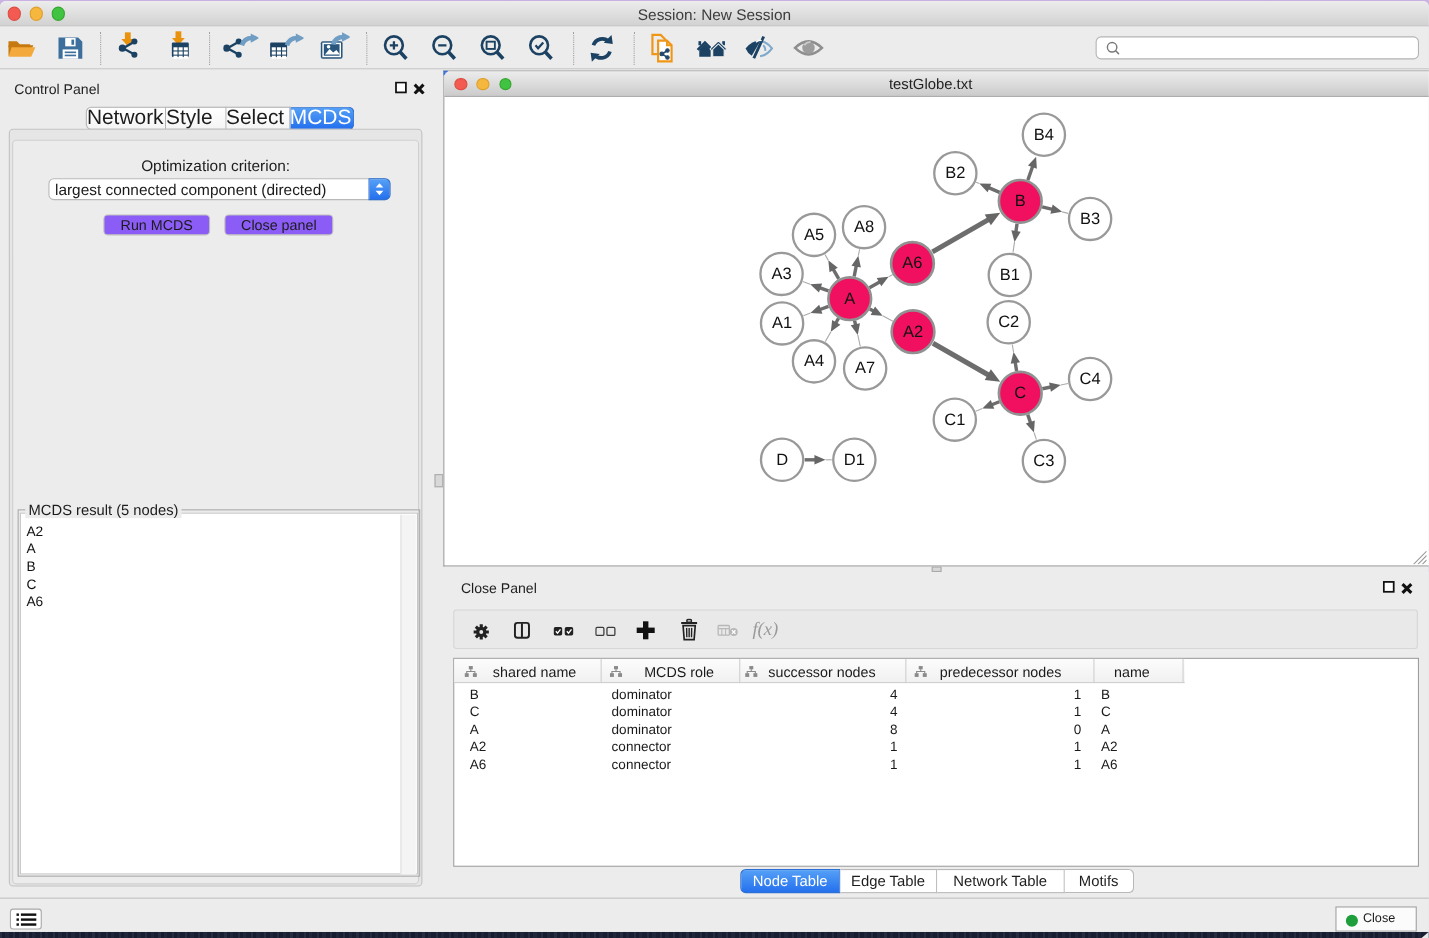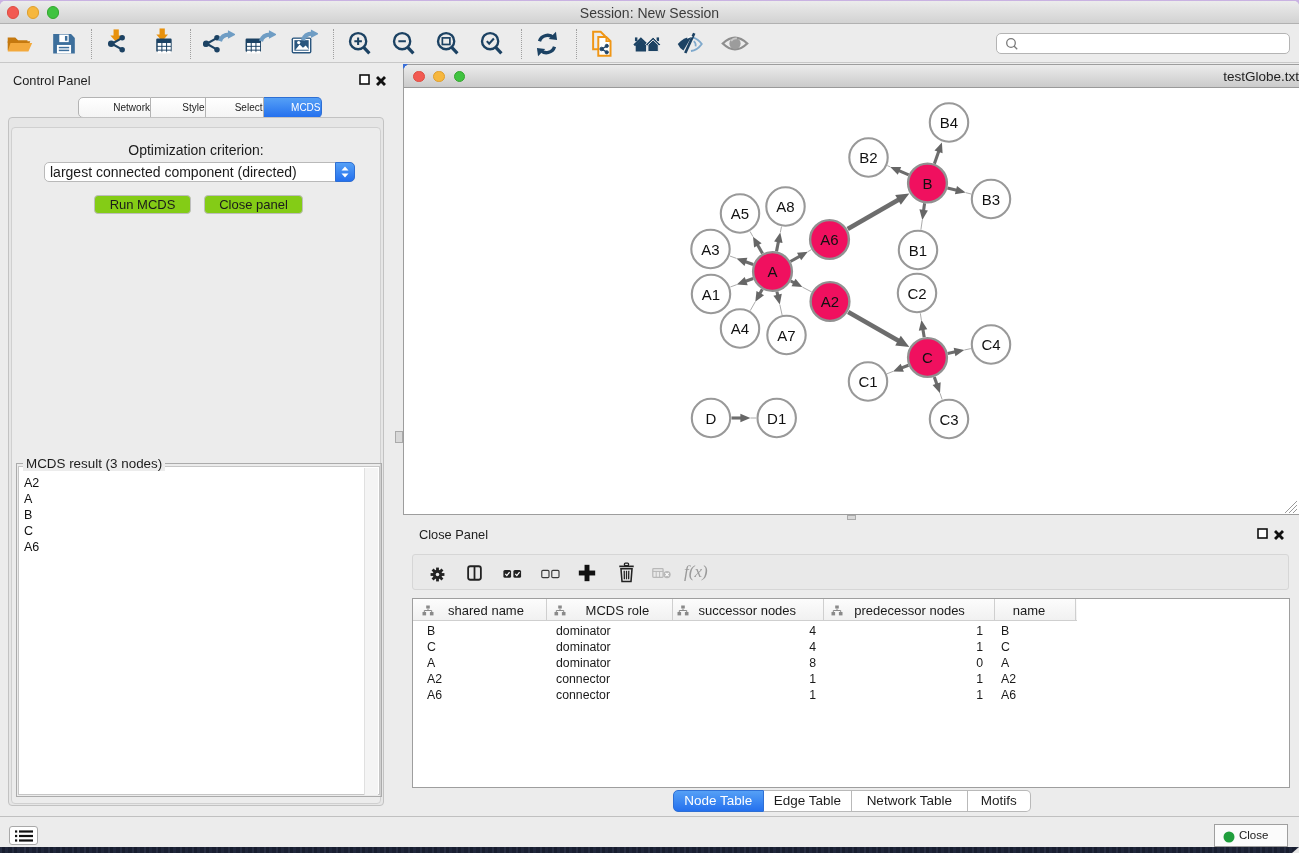--- a/index.html
+++ b/index.html
@@ -11,38 +11,38 @@
 .tl{position:absolute;border-radius:50%}
 #title{position:absolute;left:0;right:0;top:3.5px;text-align:center;font-size:14px;color:#3c3c3c}
 #toolbar{position:absolute;left:0;top:24px;width:1299px;height:38px;background:#ececec;border-bottom:1px solid #c8c8c8}
 .sep{position:absolute;top:4px;height:30px;border-left:1px dotted #9f9f9f;width:0}
 .ticon{position:absolute;top:3px;width:32px;height:32px}
 #searchbox{position:absolute;left:996px;top:8px;width:294px;height:21px;background:#fff;border:1px solid #b4b4b4;border-radius:5px}
 #leftpanel{position:absolute;left:0;top:62px;width:390px;height:753px}
 .paneltitle{font-size:12.8px;color:#1e1e1e}
 .winbtns{position:absolute}
 .tabrow{position:absolute;height:21px;display:flex}
-.tab{height:21px;border:1px solid #b3b3b3;border-left:none;background:linear-gradient(#ffffff,#f4f4f4);font-size:10px;color:#1d1d1d;text-align:right;line-height:19px}
+.tab{height:21px;border:1px solid #b3b3b3;border-left:none;background:linear-gradient(#ffffff,#f4f4f4);font-size:19px;color:#1d1d1d;text-align:left;line-height:19px}
 .tab.first{border-left:1px solid #b3b3b3;border-radius:5px 0 0 5px}
 .tab.last{border-radius:0 5px 5px 0}
 .tab.sel{background:linear-gradient(#55a0f6,#2470ee);color:#fff;border-color:#2e6fd4}
 #tabcontent{position:absolute;left:8px;top:54px;width:376px;height:689px;background:#e6e6e6;border:1px solid #c2c2c2;border-radius:4px}
 #innerpanel{position:absolute;left:2px;top:9px;width:370px;height:677px;background:#ececec;border:1px solid #d0d0d0;border-radius:4px}
 #optlabel{position:absolute;left:0;width:100%;top:14px;text-align:center;font-size:14px;color:#1c1c1c}
 #dropdown{position:absolute;left:32px;top:34px;width:311px;height:20px;background:#fff;border:1px solid #b9b9b9;border-radius:5px;font-size:14px;color:#1a1a1a;line-height:18px;padding-left:5px}
 #ddcap{position:absolute;right:-1px;top:-1px;width:20px;height:20px;background:linear-gradient(#55a0f6,#2470ee);border-radius:0 5px 5px 0;border:1px solid #2e6fd4}
-.btn{position:absolute;height:19px;background:#84cc16;border:1px solid #bdbdbd;border-radius:4px;font-size:13px;color:#1b1b1b;text-align:center;line-height:17px}
+.btn{position:absolute;height:19px;background:#8b5cf6;border:1px solid #bdbdbd;border-radius:4px;font-size:13px;color:#1b1b1b;text-align:center;line-height:17px}
 #groupbox{position:absolute;left:16px;top:400px;width:366px;height:334px;border:1px solid #ababab}
 #gbtitle{position:absolute;left:6px;top:-8px;background:#ececec;padding:0 3px;font-size:13.4px;color:#1c1c1c;z-index:3}
 #listarea{position:absolute;left:1px;top:2px;width:362px;height:329px;background:#fff;border:1px solid #c6c6c6}
 #scrolltrack{position:absolute;right:1px;top:1px;width:14px;height:327px;background:#f4f4f4;border-left:1px solid #e0e0e0}
 .listitem{font-size:12.5px;color:#111;line-height:16px;padding-left:5px}
 #netwin{position:absolute;left:403px;top:63px;width:896px;height:450.5px;background:#fff;border:1px solid #9d9d9d;border-right:none}
 #nettitle{position:absolute;left:0;top:0;width:100%;height:23px;background:linear-gradient(#ececec,#cbcbcb);border-bottom:1px solid #9a9a9a}
-#netname{position:absolute;left:0;right:0;top:3.5px;text-align:right;font-size:13.5px;color:#222}
+#netname{position:absolute;left:0;right:11px;top:3.5px;text-align:center;font-size:13.5px;color:#222}
 #tablepanel{position:absolute;left:403px;top:519px;width:896px;height:296px;background:#ececec}
 #tptitle{position:absolute;left:16px;top:7px;font-size:12.8px;color:#1e1e1e}
 #tbltoolbar{position:absolute;left:9px;top:33.5px;width:877px;height:36px;background:#e9e9e9;border:1px solid #d6d6d6;border-radius:3px}
 #tblbox{position:absolute;left:9px;top:78px;width:878px;height:190px;background:#fff;border:1px solid #9e9e9e}
 #tblheader{position:absolute;left:0;top:0;width:664px;height:22px;background:linear-gradient(#fcfcfc,#f1f1f1);border-bottom:1px solid #cfcfcf}
 .hdrcell{position:absolute;top:0;height:22px;border-right:1px solid #cfcfcf}
 .hdrlabel{position:absolute;top:0;height:22px;width:140px;font-size:13px;color:#1a1a1a;text-align:center;line-height:23px}
 .cell{position:absolute;font-size:12.3px;color:#1a1a1a;height:16px;line-height:16px}
 #bottabs{position:absolute;left:270px;top:270px;height:22px;display:flex}
 .btab{height:22px;border:1px solid #b9b9b9;border-left:none;background:#fff;font-size:13.5px;color:#1d1d1d;text-align:center;line-height:20px}
@@ -235,21 +235,21 @@
           <div id="optlabel">Optimization criterion:</div>
           <div id="dropdown">largest connected component (directed)<div id="ddcap"><svg width="18" height="18" viewBox="0 0 18 18">
                 <path d="M5.5 7.5 l3.5 -4 3.5 4 z" fill="#fff"></path>
                 <path d="M5.5 10.5 l3.5 4 3.5 -4 z" fill="#fff"></path>
               </svg></div></div>
           <div class="btn" style="left:82px;top:66.5px;width:97px">Run MCDS</div>
           <div class="btn" style="left:192px;top:66.5px;width:99px">Close panel</div>
         </div>
       </div>
       <div id="groupbox">
-        <div id="gbtitle">MCDS result (3 nodes)</div>
+        <div id="gbtitle">MCDS result (5 nodes)</div>
         <div id="listarea">
           <div id="scrolltrack"></div>
           <div style="padding-top:7.5px">
             <div class="listitem">A2</div>
             <div class="listitem">A</div>
             <div class="listitem">B</div>
             <div class="listitem">C</div>
             <div class="listitem">A6</div>
           </div>
         </div>

